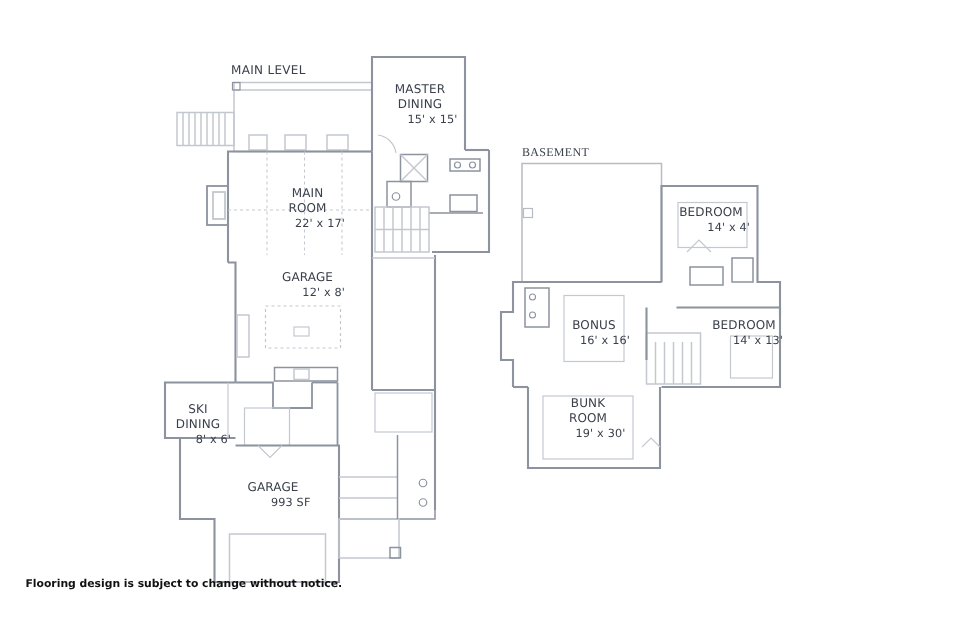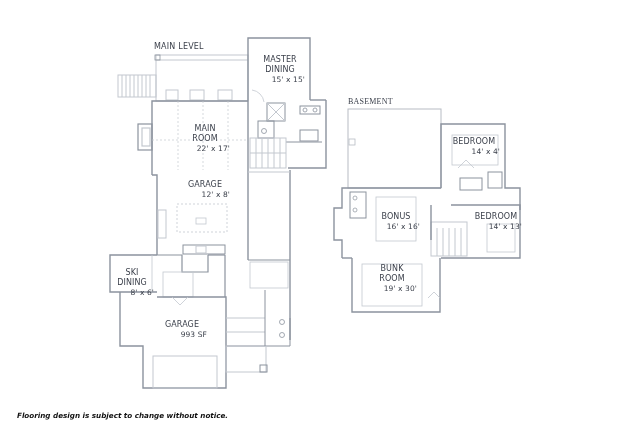--- a/index.html
+++ b/index.html
@@ -1,21 +1,21 @@
 <!DOCTYPE html>
 <html><head>
 <meta charset="utf-8">
 <style>
   html,body{margin:0;padding:0;background:#ffffff;}
   body{width:640px;height:426px;position:relative;overflow:hidden;font-family:"Liberation Sans",sans-serif;}
   #plan{position:absolute;left:0;top:0;width:640px;height:426px;}
   .lbl{position:absolute;font-family:"DejaVu Sans",sans-serif;font-size:8px;color:#3a3f4a;text-align:center;line-height:10px;letter-spacing:0.1px;white-space:nowrap;}
   .lbl .dim{display:block;font-size:7.5px;text-align:right;}
   .level{position:absolute;font-family:"DejaVu Sans",sans-serif;font-size:8px;color:#3a3f4a;letter-spacing:0.2px;}
-  .notice{position:absolute;left:17px;top:411px;font-family:"DejaVu Sans",sans-serif;font-weight:bold;font-size:7.2px;color:#111;font-style:italic;}
+  .notice{position:absolute;left:17px;top:384px;font-family:"DejaVu Sans",sans-serif;font-weight:bold;font-size:7.2px;color:#111;}
 </style>
 </head>
 <body>
 
 <svg id="plan" viewBox="0 0 640 426" xmlns="http://www.w3.org/2000/svg">
   <g fill="none" stroke="#8c939e" stroke-width="1.4">
 
     <g stroke="#c3c8cf" stroke-width="1">
       <rect x="156" y="55" width="92" height="46"></rect>
       <line x1="156" y1="60" x2="248" y2="60"></line>

